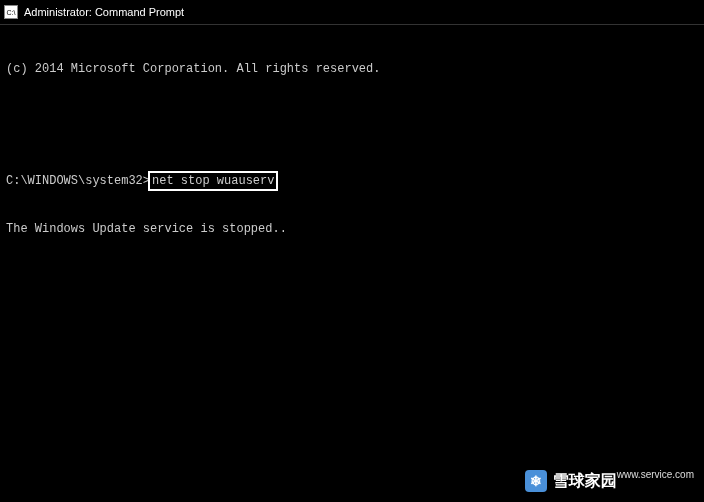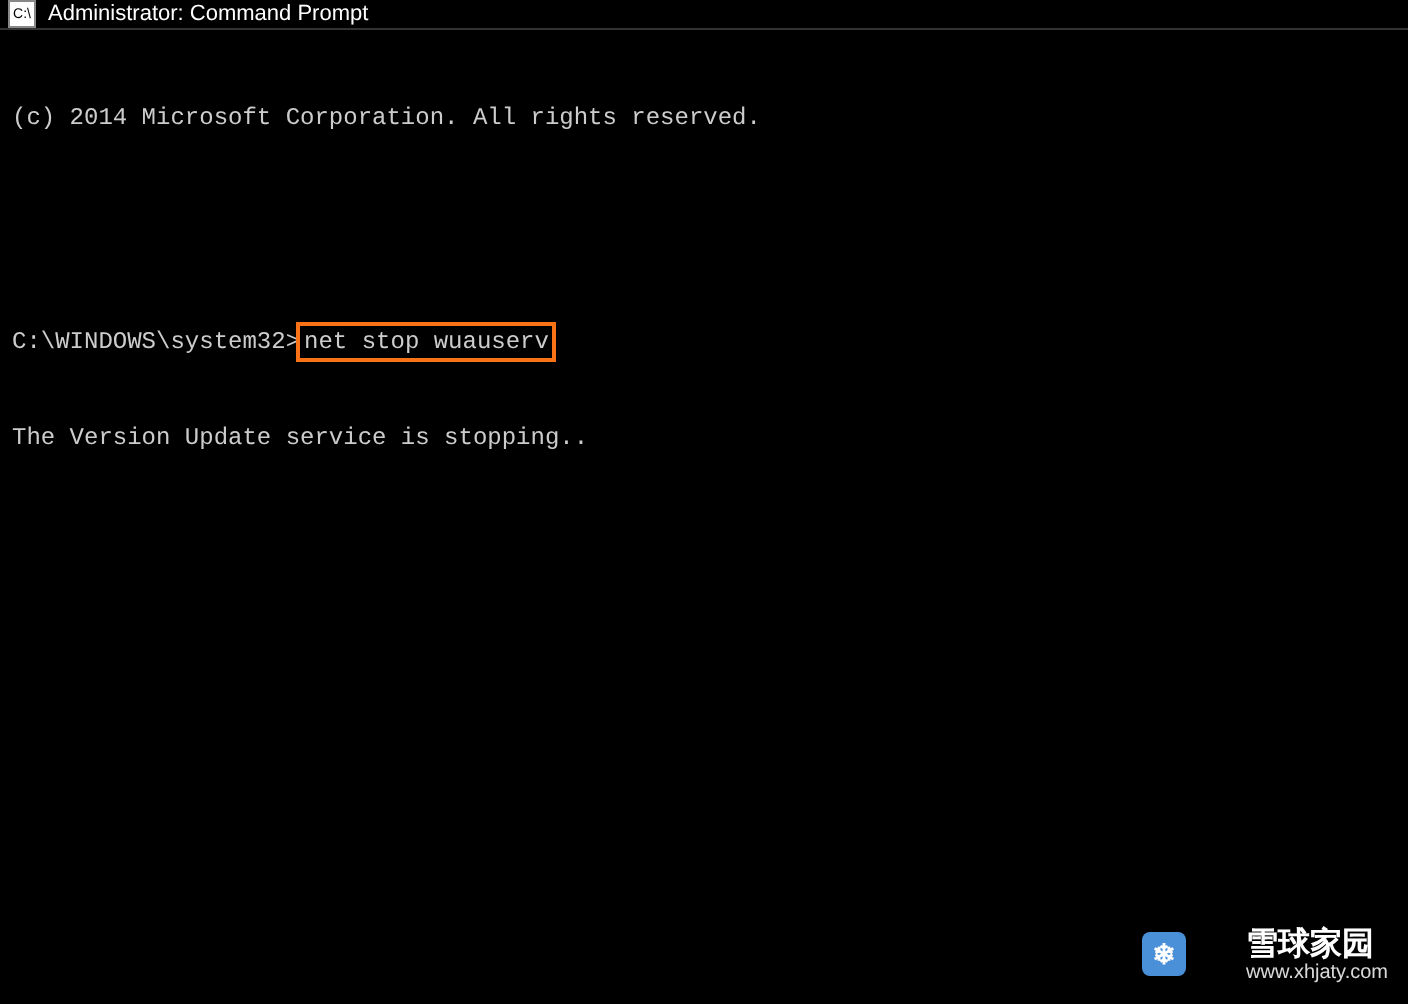--- a/index.html
+++ b/index.html
@@ -11,21 +11,21 @@
       width: 704px;
       height: 502px;
       background: #000;
       font-family: 'Consolas', 'Courier New', monospace;
       font-size: 12px;
       color: #ccc;
       overflow: hidden;
       position: relative;
     }
     .titlebar {
-      height: 15px;
+      height: 25px;
       background: #000;
       border-bottom: 1px solid #333;
       display: flex;
       align-items: center;
       padding-left: 4px;
       color: #fff;
       font-family: 'Segoe UI', Tahoma, sans-serif;
       font-size: 11px;
     }
     .titlebar-icon {
@@ -44,21 +44,21 @@
       padding: 4px 6px;
       line-height: 16px;
       white-space: pre;
       position: relative;
     }
     .line {
       display: block;
       position: relative;
     }
     .highlight {
-      border: 2px solid #f97316;
+      border: 2px solid #ffffff;
       display: inline-block;
       padding: 0 2px;
       margin: -2px -2px;
     }
     .spacer {
       height: 16px;
     }
     .watermark {
       position: absolute;
       bottom: 10px;
@@ -83,38 +83,37 @@
       color: #fff;
     }
     .watermark-sub {
       font-size: 10px;
       font-weight: normal;
       opacity: 0.85;
       margin-top: -2px;
     }
     .watermark-text {
       display: flex;
-      flex-direction: column;
-      margin-left: 24px;
+      flex-direction: row;
     }
   </style>
 </head>
 <body>
 
 <div class="titlebar">
   <span class="titlebar-icon">C:\</span>
   <span>Administrator: Command Prompt</span>
 </div>
 
 <div class="terminal">
   <span class="line">(c) 2014 Microsoft Corporation. All rights reserved.</span>
   <div class="spacer"></div>
 
   <span class="line"><span>C:\WINDOWS\system32&gt;</span><span class="highlight">net stop wuauserv</span></span>
-  <span class="line">The Version Update service is stopping..</span>
+  <span class="line">The Windows Update service is stopped..</span>
   <div class="spacer"></div>
   <div class="spacer"></div>
 
   
   
   
   
 
   
   
@@ -134,15 +133,15 @@
   
   
 
   
 </div>
 
 <div class="watermark">
   <div class="watermark-icon">❄</div>
   <div class="watermark-text">
     <span>雪球家园</span>
-    <span class="watermark-sub">www.xhjaty.com</span>
+    <span class="watermark-sub">www.service.com</span>
   </div>
 </div>
 
 </body></html>

